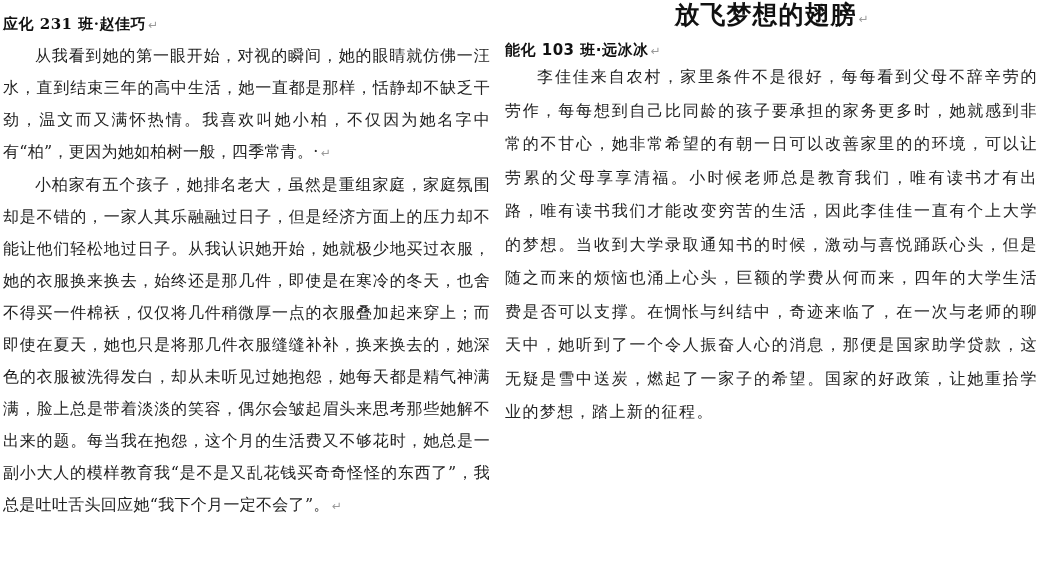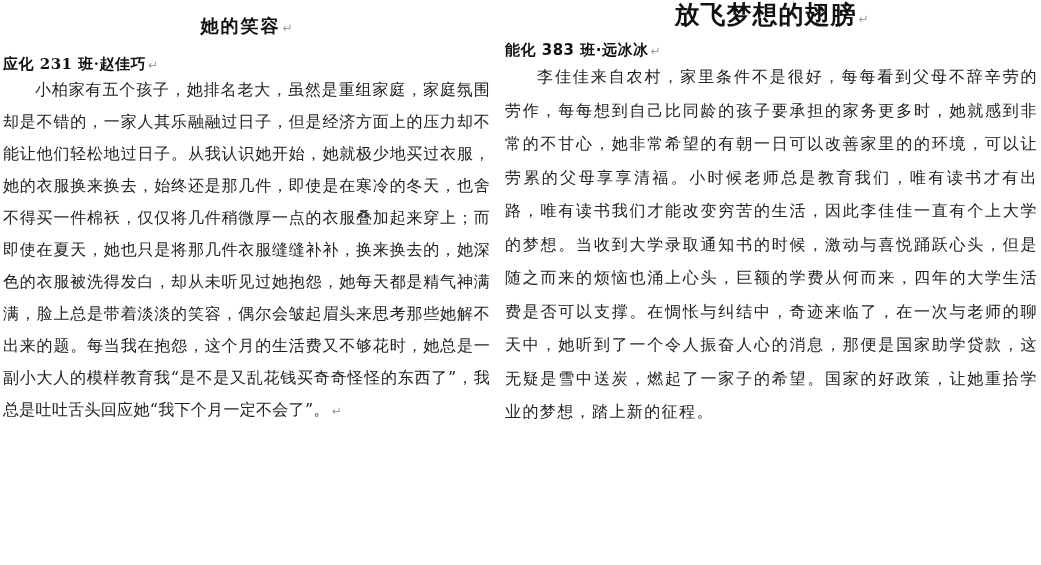--- a/index.html
+++ b/index.html
@@ -95,24 +95,24 @@
     font-family: "DejaVu Sans", "Liberation Sans", sans-serif;
     font-weight: normal;
   }
 </style>
 </head>
 <body>
 
 <div class="page">
 
   <article class="col col-left">
-    <h1 class="doc-title"><span>她的笑容</span><span class="pmark">↵</span></h1>
     <div class="byline"><span>应化 231 班·赵佳巧</span><span class="pmark">↵</span></div>
+    <p class="body-text first"><span>从我看到她的第一眼开始，对视的瞬间，她的眼睛就仿佛一汪水，直到结束三年的高中生活，她一直都是那样，恬静却不缺乏干劲，温文而又满怀热情。我喜欢叫她小柏，不仅因为她名字中有“柏”，更因为她如柏树一般，四季常青。·</span><span class="pmark">↵</span></p>
     <p class="body-text"><span>小柏家有五个孩子，她排名老大，虽然是重组家庭，家庭氛围却是不错的，一家人其乐融融过日子，但是经济方面上的压力却不能让他们轻松地过日子。从我认识她开始，她就极少地买过衣服，她的衣服换来换去，始终还是那几件，即使是在寒冷的冬天，也舍不得买一件棉袄，仅仅将几件稍微厚一点的衣服叠加起来穿上；而即使在夏天，她也只是将那几件衣服缝缝补补，换来换去的，她深色的衣服被洗得发白，却从未听见过她抱怨，她每天都是精气神满满，脸上总是带着淡淡的笑容，偶尔会皱起眉头来思考那些她解不出来的题。每当我在抱怨，这个月的生活费又不够花时，她总是一副小大人的模样教育我“是不是又乱花钱买奇奇怪怪的东西了”，我总是吐吐舌头回应她“我下个月一定不会了”。</span><span class="pmark">↵</span></p>
   </article>
 
   <article class="col col-right">
     <h1 class="doc-title"><span>放飞梦想的翅膀</span><span class="pmark">↵</span></h1>
-    <div class="byline"><span>能化 383 班·远冰冰</span><span class="pmark">↵</span></div>
+    <div class="byline"><span>能化 103 班·远冰冰</span><span class="pmark">↵</span></div>
     <p class="body-text"><span>李佳佳来自农村，家里条件不是很好，每每看到父母不辞辛劳的劳作，每每想到自己比同龄的孩子要承担的家务更多时，她就感到非常的不甘心，她非常希望的有朝一日可以改善家里的的环境，可以让劳累的父母享享清福。小时候老师总是教育我们，唯有读书才有出路，唯有读书我们才能改变穷苦的生活，因此李佳佳一直有个上大学的梦想。当收到大学录取通知书的时候，激动与喜悦踊跃心头，但是随之而来的烦恼也涌上心头，巨额的学费从何而来，四年的大学生活费是否可以支撑。在惆怅与纠结中，奇迹来临了，在一次与老师的聊天中，她听到了一个令人振奋人心的消息，那便是国家助学贷款，这无疑是雪中送炭，燃起了一家子的希望。国家的好政策，让她重拾学业的梦想，踏上新的征程。</span></p>
   </article>
 
 </div>
 
 </body></html>

